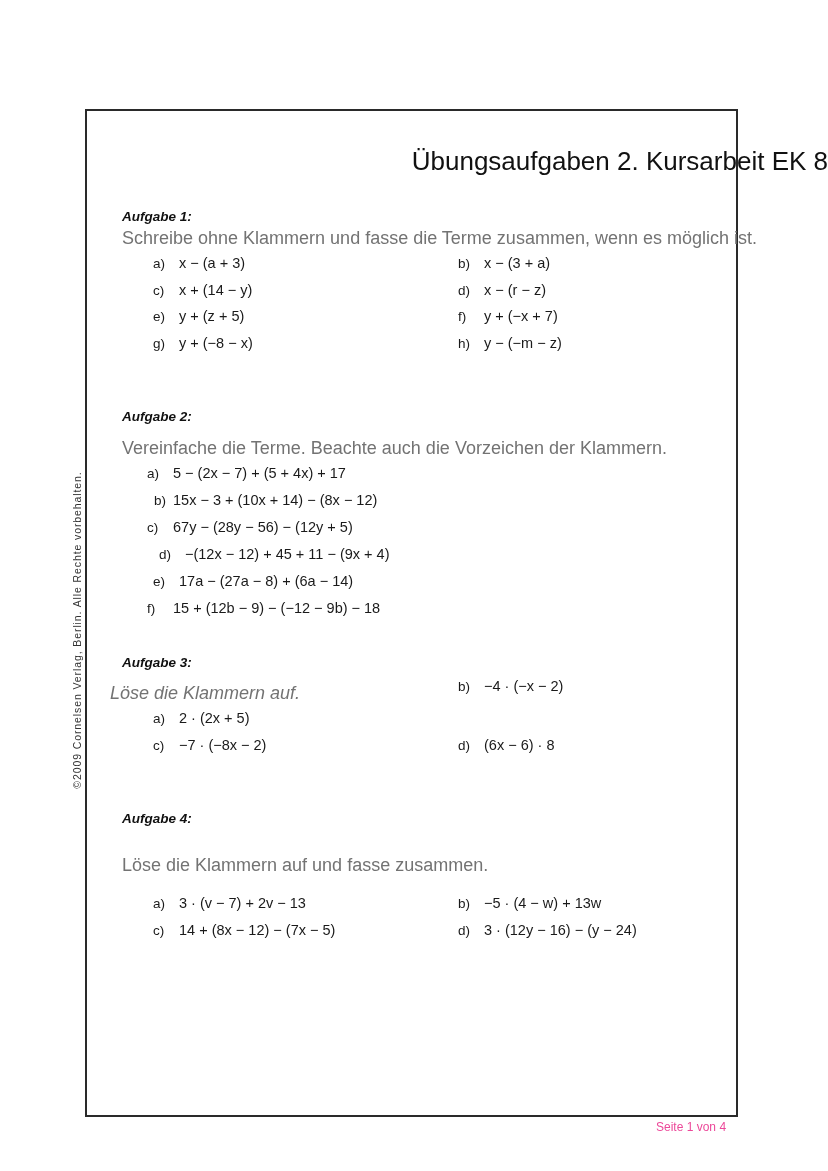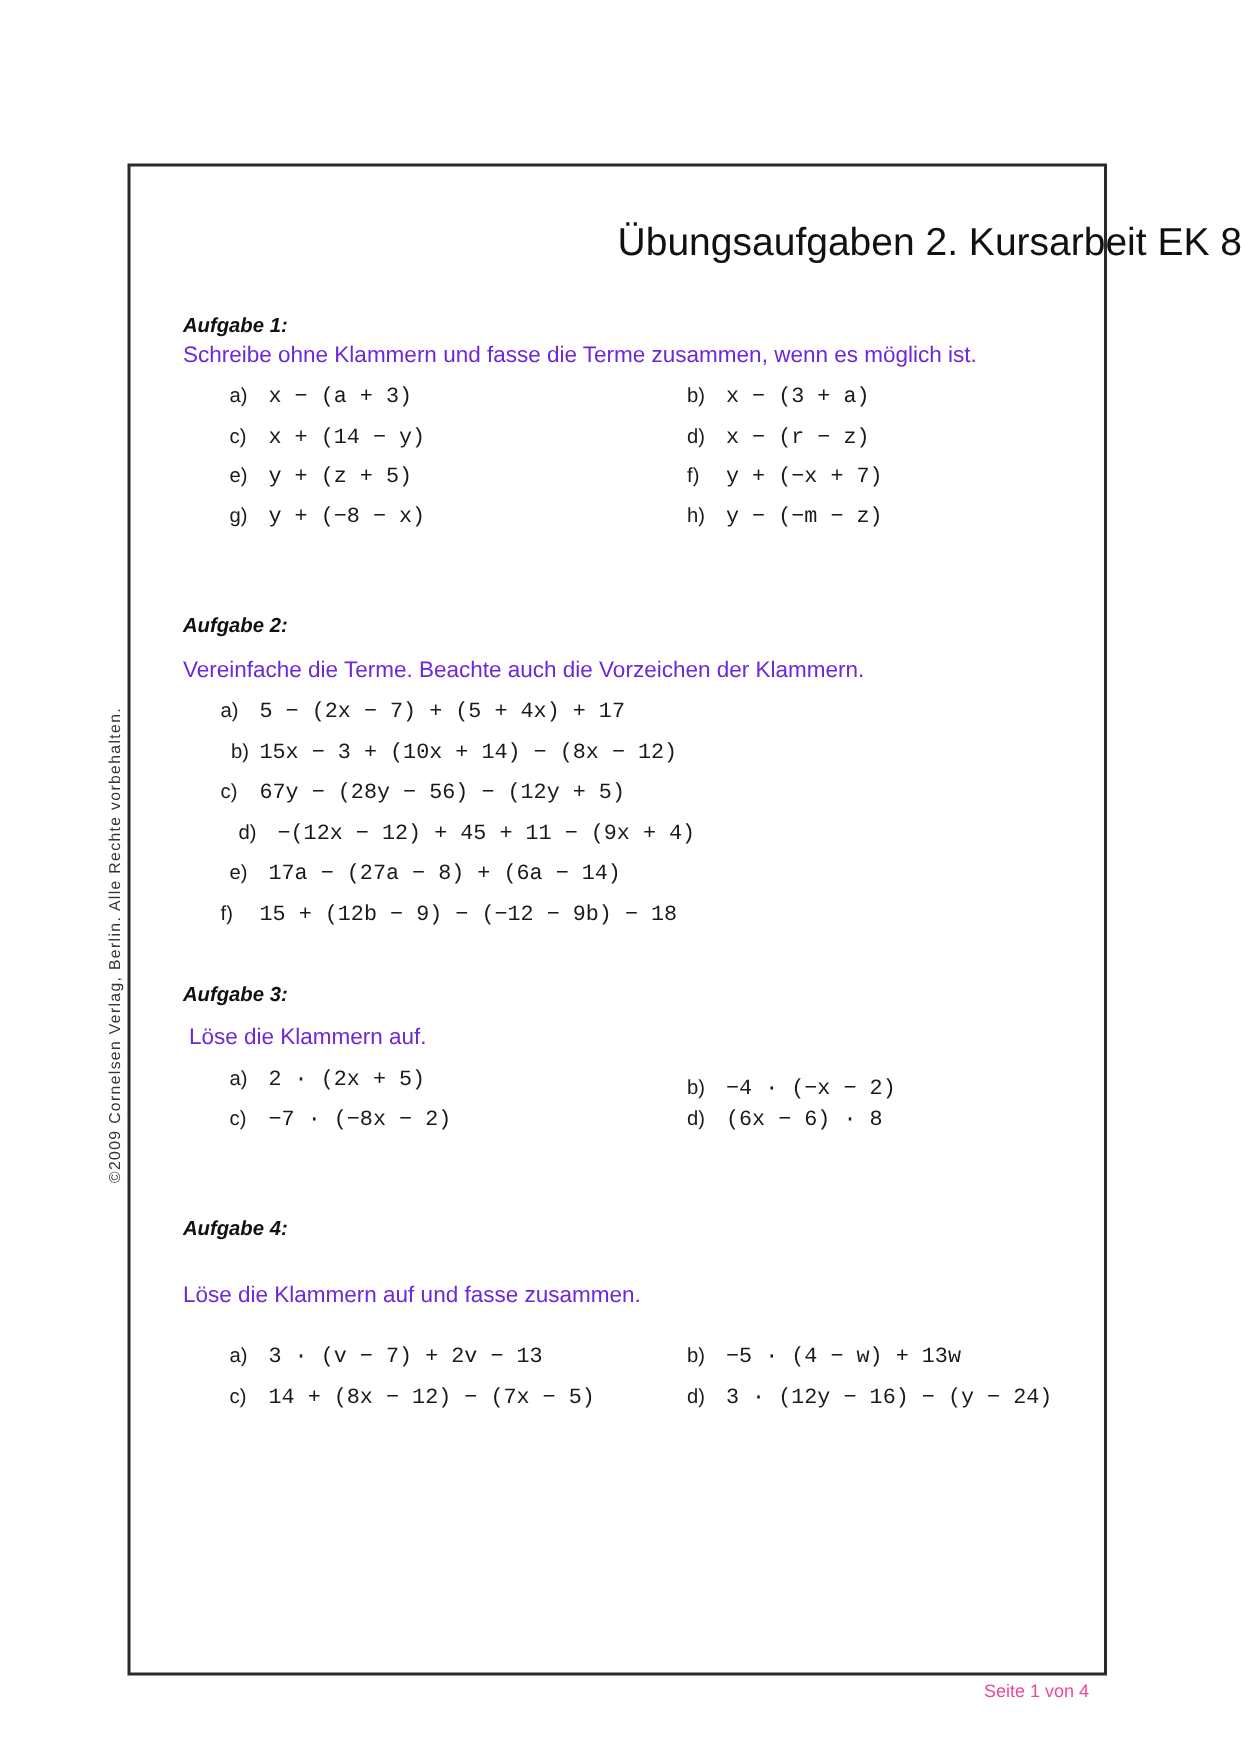--- a/index.html
+++ b/index.html
@@ -6,24 +6,24 @@
   body { width:828px; height:1171px; position:relative; overflow:hidden;
          font-family:"Liberation Sans", sans-serif; color:#1a1a1a; }
   .frame { position:absolute; left:85px; top:109px; width:653px; height:1008px;
            border:2px solid #2a2a2a; box-sizing:border-box; }
   .side-note { position:absolute; left:77px; top:630px; transform:translate(-50%,-50%) rotate(-90deg);
                font-size:10.5px; letter-spacing:0.9px; white-space:nowrap; color:#333; }
   .title { position:absolute; left:0; width:828px; top:146px; text-align:right;
            font-size:26px; color:#111; }
   .abs { position:absolute; }
   .task-head { font-size:13.5px; font-weight:bold; font-style:italic; color:#111; }
-  .instr { font-size:15px; color:#6d28d9; }
+  .instr { font-size:18px; color:#737373; }
   .item { position:absolute; font-size:14px; white-space:nowrap; }
   .item .lbl { display:inline-block; width:26px; font-family:"Liberation Sans", sans-serif; font-size:13.5px; }
-  .item .expr { font-family:Liberation Mono, monospace; font-size:14.5px; }
+  .item .expr { font-family:Liberation Sans, sans-serif; font-size:14.5px; }
   .footer { position:absolute; left:656px; top:1120px; font-size:12px; color:#ec4899; }
 </style>
 </head>
 <body>
 
 <div class="frame"></div>
 
 <div class="side-note">©2009 Cornelsen Verlag, Berlin. Alle Rechte vorbehalten.</div>
 
 <div class="title">Übungsaufgaben 2. Kursarbeit EK 8</div>
@@ -44,24 +44,24 @@
 <div class="abs instr" style="left:122px;top:438px;">Vereinfache die Terme. Beachte auch die Vorzeichen der Klammern.</div>
 
 <div class="item" style="left:147px;top:465px;"><span class="lbl">a)</span><span class="expr">5 − (2x − 7) + (5 + 4x) + 17</span></div>
 <div class="item" style="left:147px;top:492px;text-align:center;"><span class="lbl">b)</span><span class="expr">15x − 3 + (10x + 14) − (8x − 12)</span></div>
 <div class="item" style="left:147px;top:519px;"><span class="lbl">c)</span><span class="expr">67y − (28y − 56) − (12y + 5)</span></div>
 <div class="item" style="left:147px;top:546px;margin-left:12px;"><span class="lbl">d)</span><span class="expr">−(12x − 12) + 45 + 11 − (9x + 4)</span></div>
 <div class="item" style="left:153px;top:573px;"><span class="lbl">e)</span><span class="expr">17a − (27a − 8) + (6a − 14)</span></div>
 <div class="item" style="left:147px;top:600px;"><span class="lbl">f)</span><span class="expr">15 + (12b − 9) − (−12 − 9b) − 18</span></div>
 
 <div class="abs task-head" style="left:122px;top:655px;">Aufgabe 3:</div>
-<div class="abs instr" style="left:126px;top:683px;">Löse die Klammern auf.</div>
+<div class="abs instr" style="left:110px;top:683px;font-style:italic;">Löse die Klammern auf.</div>
 
 <div class="item" style="left:153px;top:710px;"><span class="lbl">a)</span><span class="expr">2 · (2x + 5)</span></div>
-<div class="item" style="left:458px;top:716px;"><span class="lbl">b)</span><span class="expr">−4 · (−x − 2)</span></div>
+<div class="item" style="left:458px;top:678px;"><span class="lbl">b)</span><span class="expr">−4 · (−x − 2)</span></div>
 <div class="item" style="left:153px;top:737px;"><span class="lbl">c)</span><span class="expr">−7 · (−8x − 2)</span></div>
 <div class="item" style="left:458px;top:737px;"><span class="lbl">d)</span><span class="expr">(6x − 6) · 8</span></div>
 
 <div class="abs task-head" style="left:122px;top:811px;">Aufgabe 4:</div>
 <div class="abs instr" style="left:122px;top:839px;margin-top:16px;">Löse die Klammern auf und fasse zusammen.</div>
 
 <div class="item" style="left:153px;top:895px;"><span class="lbl">a)</span><span class="expr">3 · (v − 7) + 2v − 13</span></div>
 <div class="item" style="left:458px;top:895px;"><span class="lbl">b)</span><span class="expr">−5 · (4 − w) + 13w</span></div>
 <div class="item" style="left:153px;top:922px;"><span class="lbl">c)</span><span class="expr">14 + (8x − 12) − (7x − 5)</span></div>
 <div class="item" style="left:458px;top:922px;"><span class="lbl">d)</span><span class="expr">3 · (12y − 16) − (y − 24)</span></div>

